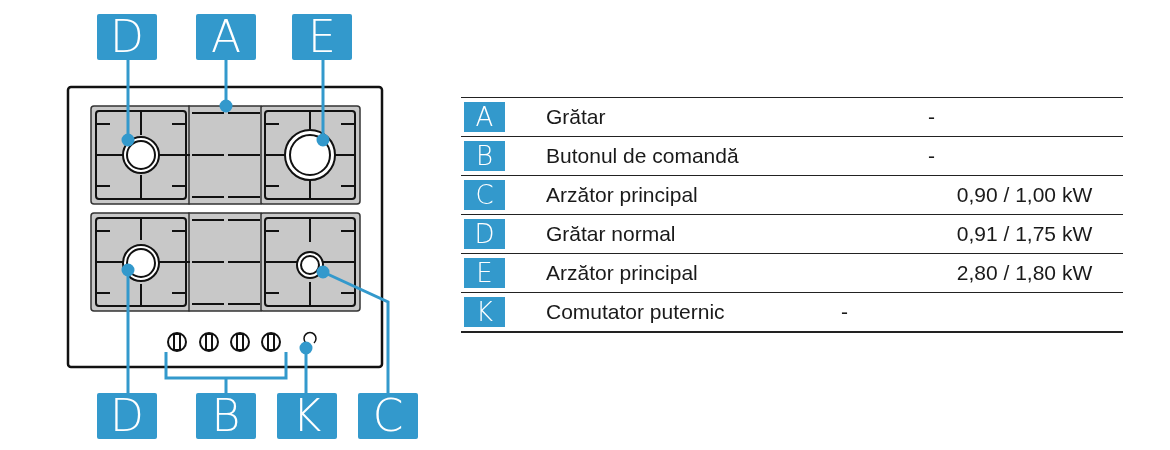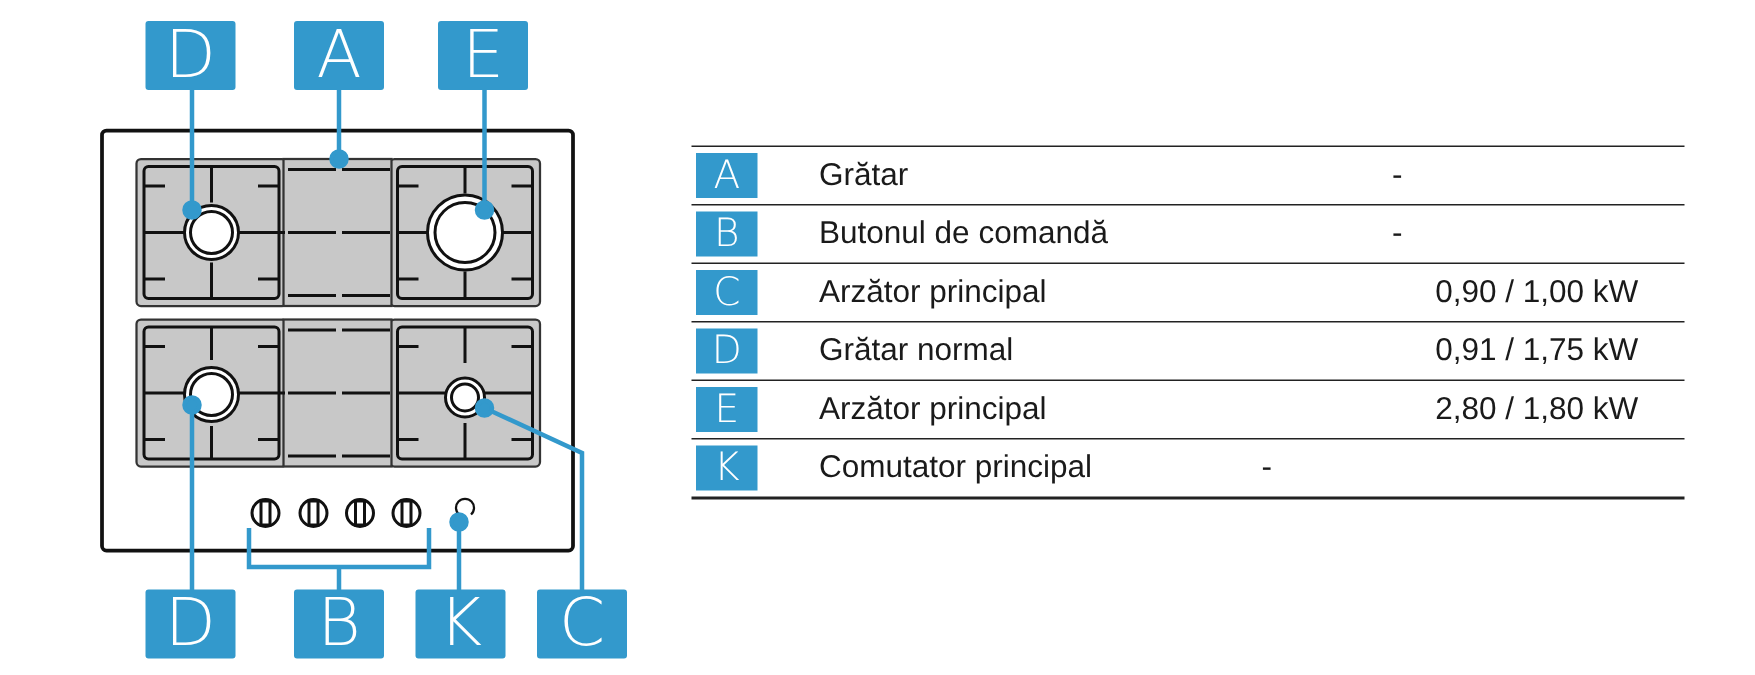--- a/index.html
+++ b/index.html
@@ -120,17 +120,17 @@
       <td class="c2">Grătar normal</td>
       <td class="c3">0,91 / 1,75 kW</td>
     </tr>
     <tr>
       <td class="c1"><span class="sq">E</span></td>
       <td class="c2">Arzător principal</td>
       <td class="c3">2,80 / 1,80 kW</td>
     </tr>
     <tr>
       <td class="c1"><span class="sq">K</span></td>
-      <td class="c2">Comutator principal</td>
+      <td class="c2">Comutator puternic</td>
       <td class="c3 dash" style="padding-left:0;position:relative;left:-85px">-</td>
     </tr>
   </tbody>
 </table>
 
 </body></html>

